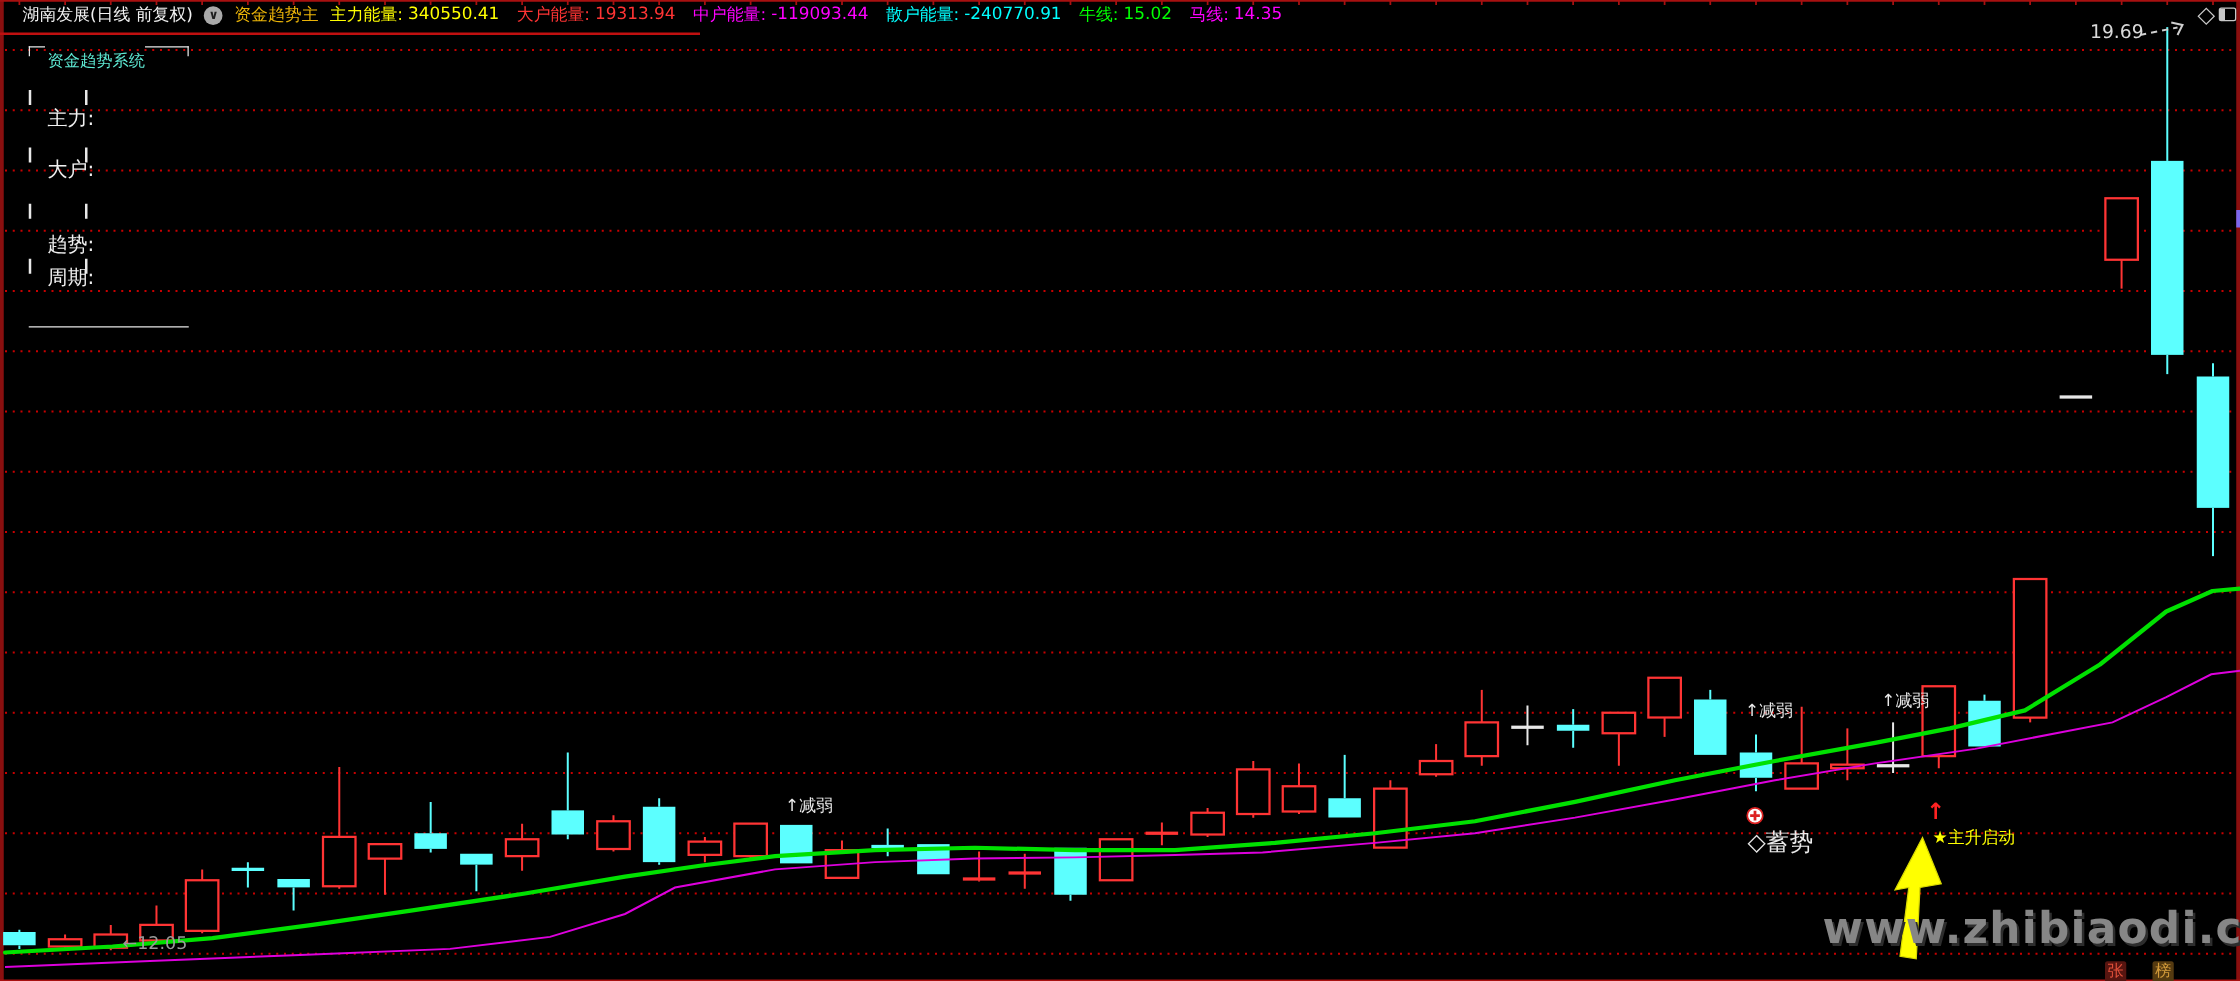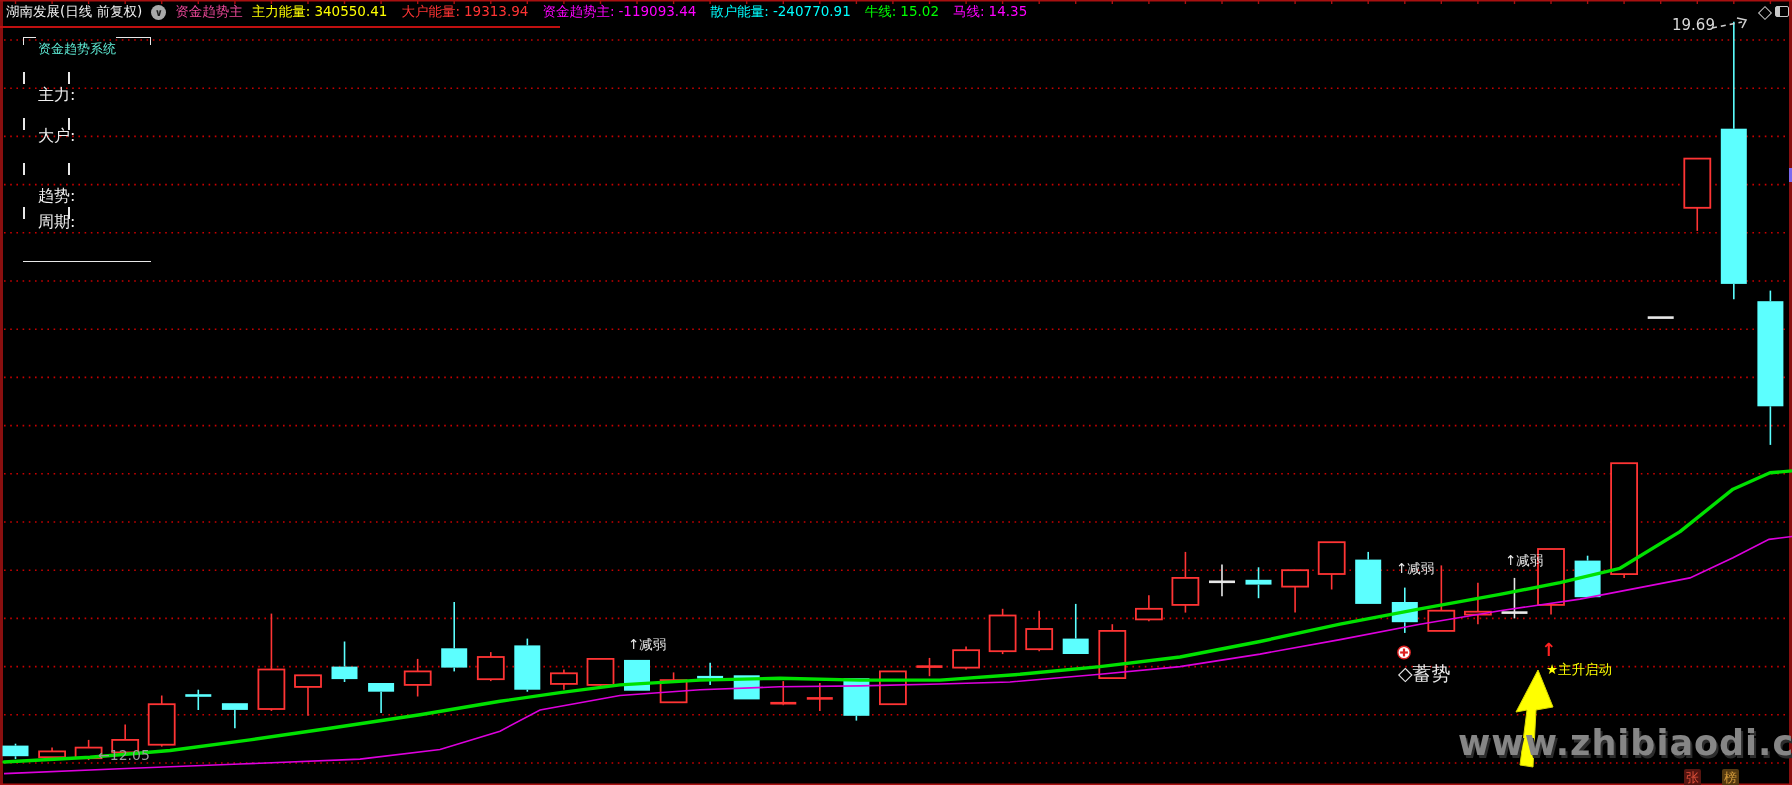--- a/index.html
+++ b/index.html
@@ -5,23 +5,23 @@
   html,body{margin:0;padding:0;background:#000;}
   body{position:relative;width:1792px;height:785px;overflow:hidden;
        font-family:"DejaVu Sans",sans-serif;}
   #plot{position:absolute;left:0;top:0;z-index:1;}
   .grid{stroke:#c80000;stroke-width:1.6;stroke-dasharray:1.6 4.6;}
   .frame{stroke:#8a0f0f;stroke-width:3;}
   .frame2{stroke:#a81010;stroke-width:1.4;}
 
   
   #quotebar{position:absolute;left:0;top:2;height:24px;z-index:3;display:flex;
-            align-items:center;gap:9px;padding-left:6px;font-size:13.5px;white-space:nowrap;}
+            align-items:center;gap:9px;padding-left:18px;font-size:13.5px;white-space:nowrap;}
   #quotebar .ttl{color:#f2f2f2;}
-  #quotebar .ind{color:#ec4899;}
+  #quotebar .ind{color:#eab308;}
   .badge{width:15px;height:15px;border-radius:50%;background:#a9a9a9;color:#1d1d1d;
          font-size:10px;line-height:15px;text-align:center;font-weight:bold;}
   .qf{display:inline-flex;gap:4px;}
   #qunderline{position:absolute;left:0;top:26px;width:560px;height:2px;background:#c01010;z-index:3;}
 
   
   .lb{position:absolute;z-index:2;background:transparent;}
   .lb-line{background:#e8e8e8;}
   #lb-title{color:#5eead4;font-size:13px;}
   .lb-label{color:#f0f0f0;font-size:16px;}
@@ -264,21 +264,21 @@
   <span id="qfields" style="display: inline-flex; gap: 14px;">
       <span class="qf" style="color: rgb(255, 255, 0);">
         <span>主力能量:</span>
         <span>340550.41</span>
       </span>
       <span class="qf" style="color: rgb(255, 52, 52);">
         <span>大户能量:</span>
         <span>19313.94</span>
       </span>
       <span class="qf" style="color: rgb(255, 0, 255);">
-        <span>资金趋势主:</span>
+        <span>中户能量:</span>
         <span>-119093.44</span>
       </span>
       <span class="qf" style="color: rgb(0, 255, 255);">
         <span>散户能量:</span>
         <span>-240770.91</span>
       </span>
       <span class="qf" style="color: rgb(0, 255, 0);">
         <span>牛线:</span>
         <span>15.02</span>
       </span>

